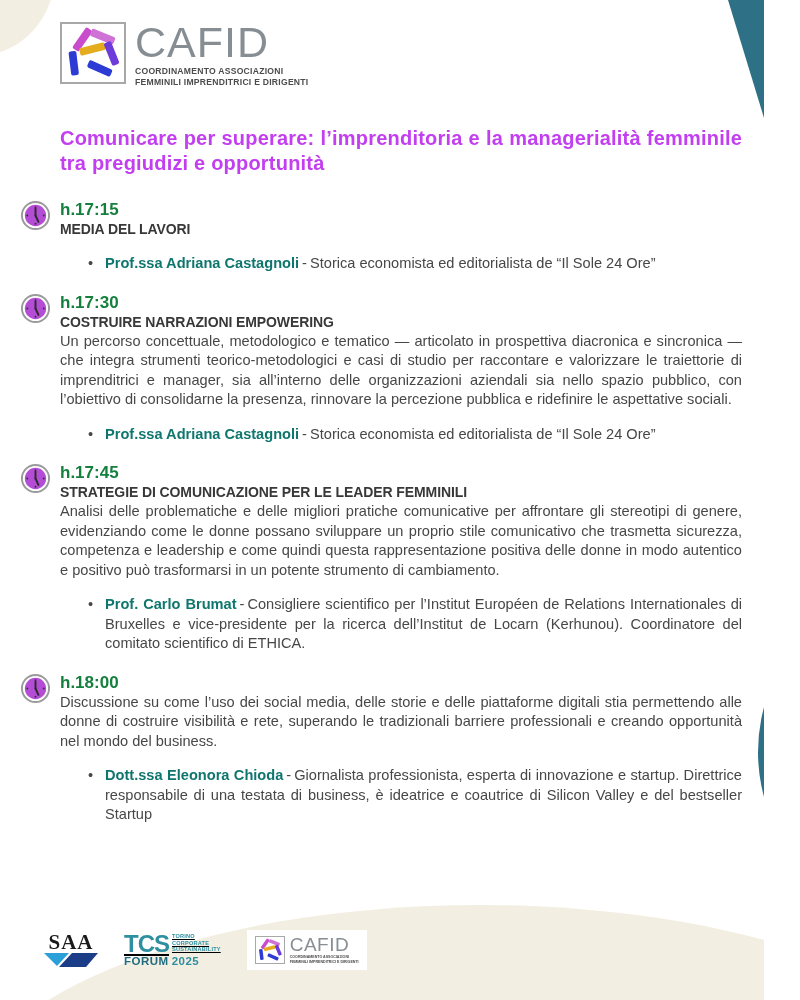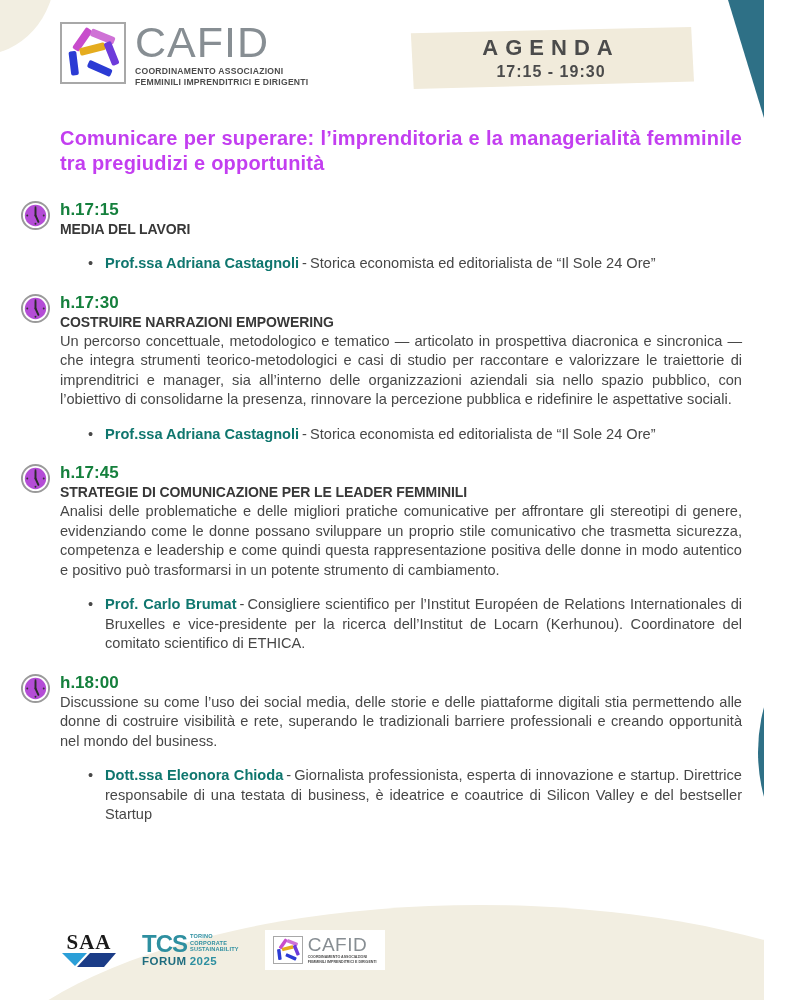--- a/index.html
+++ b/index.html
@@ -41,25 +41,25 @@
   .time { font-size:17px; font-weight:700; color:#15803d; line-height:20px; }
   .heading { font-size:14px; font-weight:700; color:#383838; line-height:19px; letter-spacing:-0.1px; }
   .desc { font-size:14.6px; color:#474747; line-height:19.5px; text-align:justify; text-align-last:left; }
   .speakers { margin-top:15px; }
   .speaker { position:relative; padding-left:45px; font-size:14.6px; color:#474747; line-height:19.5px; text-align:justify; text-align-last:left; }
   .speaker::before { content:"•"; position:absolute; left:28px; top:0; color:#474747; }
   .speaker .name { font-weight:700; color:#0f766e; }
   .speaker .sep { margin:0 3px; }
 
   
-  .footer { position:absolute; left:62px; top:930px; z-index:2; display:flex; align-items:center; gap:26px; }
+  .footer { position:absolute; left:44px; top:930px; z-index:2; display:flex; align-items:center; gap:26px; }
   .saa { display:flex; flex-direction:column; align-items:center; }
   .saa-text { font-family:"Liberation Serif", serif; font-size:21px; font-weight:700; color:#1a1a1a; letter-spacing:1px; line-height:20px; }
   .tcs { display:flex; flex-direction:column; }
-  .tcs-top { display:flex; align-items:flex-start; }
+  .tcs-top { display:flex; align-items:flex-start;text-decoration:underline; }
   .tcs-abbr { font-size:24px; line-height:21px; font-weight:800; color:#2e8fa0; letter-spacing:-1px; }
   .tcs-lines { margin-left:3px; font-size:5.6px; font-weight:800; color:#2e8fa0; line-height:6.5px; letter-spacing:.2px; }
   .tcs-forum { font-size:11.5px; font-weight:800; letter-spacing:.5px; margin-top:1px; }
   .tcs-forum .w { color:#1f6c7e; } .tcs-forum .y { color:#2e8fa0; margin-left:3px; }
   .cafid-mini { display:flex; align-items:center; background:#fff; padding:6px 8px; }
   .cafid-mini .mark { width:30px; height:28px; border:1px solid #a8a8a8; background:#fff; }
   .cafid-mini .txt { margin-left:5px; }
   .cafid-mini .brand { font-size:19px; line-height:17px; color:#878e93; letter-spacing:.5px; }
   .cafid-mini .sub { font-size:3.6px; font-weight:700; color:#4c4c4c; line-height:4.6px; margin-top:2px; }
 </style>
@@ -84,24 +84,20 @@
         <rect x="26" y="42" width="26" height="8" rx="2" fill="#2b3bd4" transform="rotate(24 39 46)"></rect>
       </svg>
       <div class="cafid-text">
         <div class="cafid-brand">CAFID</div>
         <div class="cafid-sub">
           <div>COORDINAMENTO ASSOCIAZIONI</div>
           <div>FEMMINILI IMPRENDITRICI E DIRIGENTI</div>
         </div>
       </div>
     </div>
-    <div class="agenda-banner">
-      <div class="agenda-label">AGENDA</div>
-      <div class="agenda-time">17:15 - 19:30</div>
-    </div>
   </div>
 
   <h1 class="doc-title">Comunicare per superare: l’imprenditoria e la managerialità femminile tra pregiudizi e opportunità</h1>
 
   <div class="items">
 
     <section class="item">
       <svg class="clock" viewBox="0 0 32 32" xmlns="http://www.w3.org/2000/svg">
         <circle cx="16" cy="16" r="14" fill="#ffffff" stroke="#9a9a9a" stroke-width="2"></circle>
         <circle cx="16" cy="16" r="11" fill="#b44cd6"></circle>

